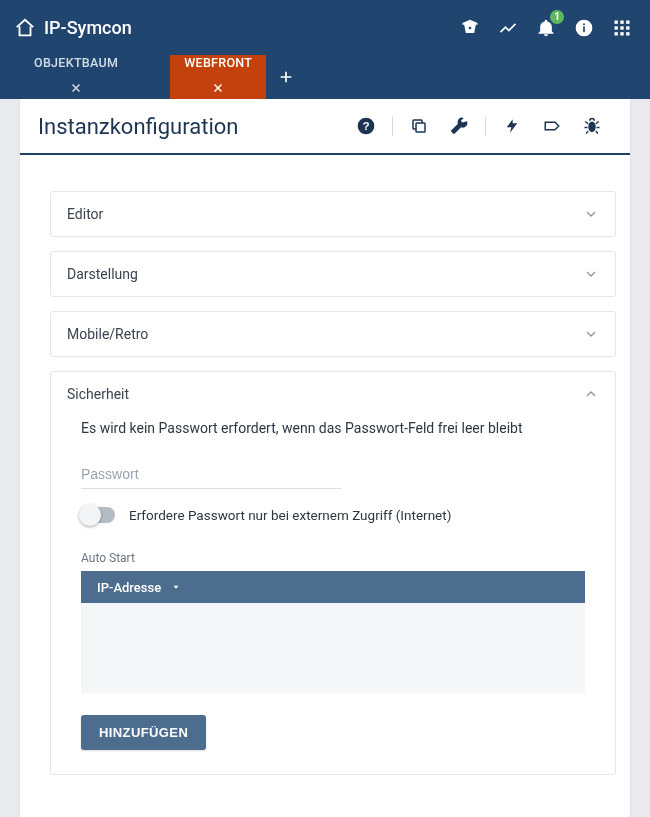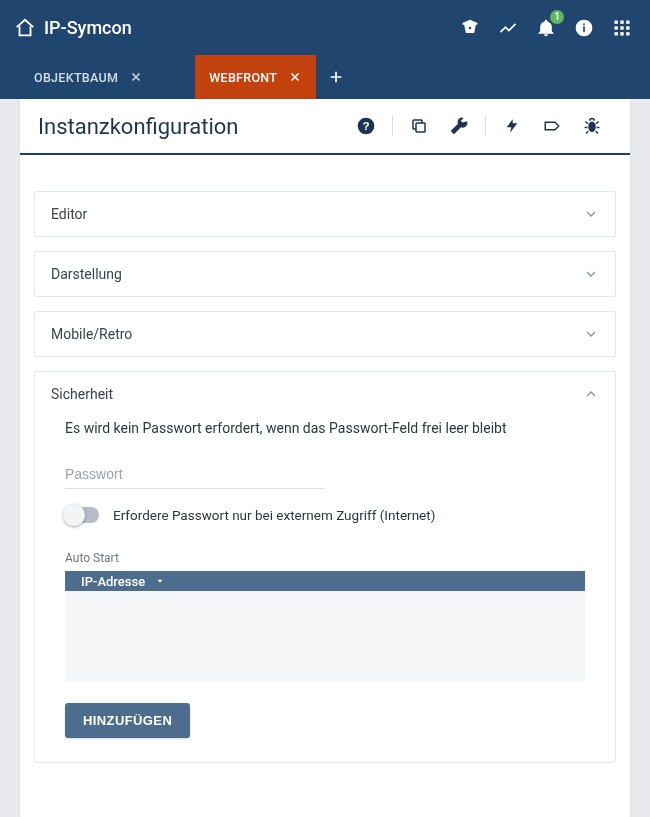--- a/index.html
+++ b/index.html
@@ -53,20 +53,21 @@
   }
   .tab {
     display: flex; align-items: center;
     padding: 0 14px;
     color: #d3dde7;
     font-size: 12.5px;
     font-weight: 500;
     cursor: pointer;
     gap: 11px;
     letter-spacing: .3px;
+    flex-direction: column;
   }
   .tab.active {
     background: #c2410c;
     color: #fff;
     margin-left: 38px;
   }
   .tab .close { width: 14px; height: 14px; display:flex;align-items:center;justify-content:center }
   .tab-add {
     display: flex; align-items: center; justify-content: center;
     width: 40px; color: #fff; cursor: pointer;
@@ -104,21 +105,21 @@
     width: 28px; height: 28px;
     display: flex; align-items: center; justify-content: center;
     cursor: pointer;
     margin: 0 6px;
   }
   .tool-sep {
     width: 1px; height: 20px; background: #d7dde4; margin: 0 6px;
   }
 
   .panel-body {
-    padding: 36px 14px 28px 14px;
+    padding: 36px 14px 28px 30px;
     border-radius: 10px;
   }
   .section {
     border: 1px solid #e3e6ea;
     border-radius: 3px;
     margin-bottom: 14px;
     background: #fff;
   }
   .section-header {
     height: 44px;
@@ -175,21 +176,21 @@
     box-shadow: 0 1px 3px rgba(0,0,0,.35);
   }
 
   .field-label {
     font-size: 12px; color: #6c7683;
     margin-top: 28px; margin-bottom: 6px;
   }
   .list-header {
     background: #4d6d8e;
     color: #fff;
-    height: 20px;
+    height: 32px;
     display: flex; align-items: center;
     padding: 0 16px;
     font-size: 13px; font-weight: 500;
     gap: 10px;
   }
   .list-header .dd { display:flex; align-items:center; }
   .list-body {
     background: #f5f6f8;
     height: 90px;
   }

